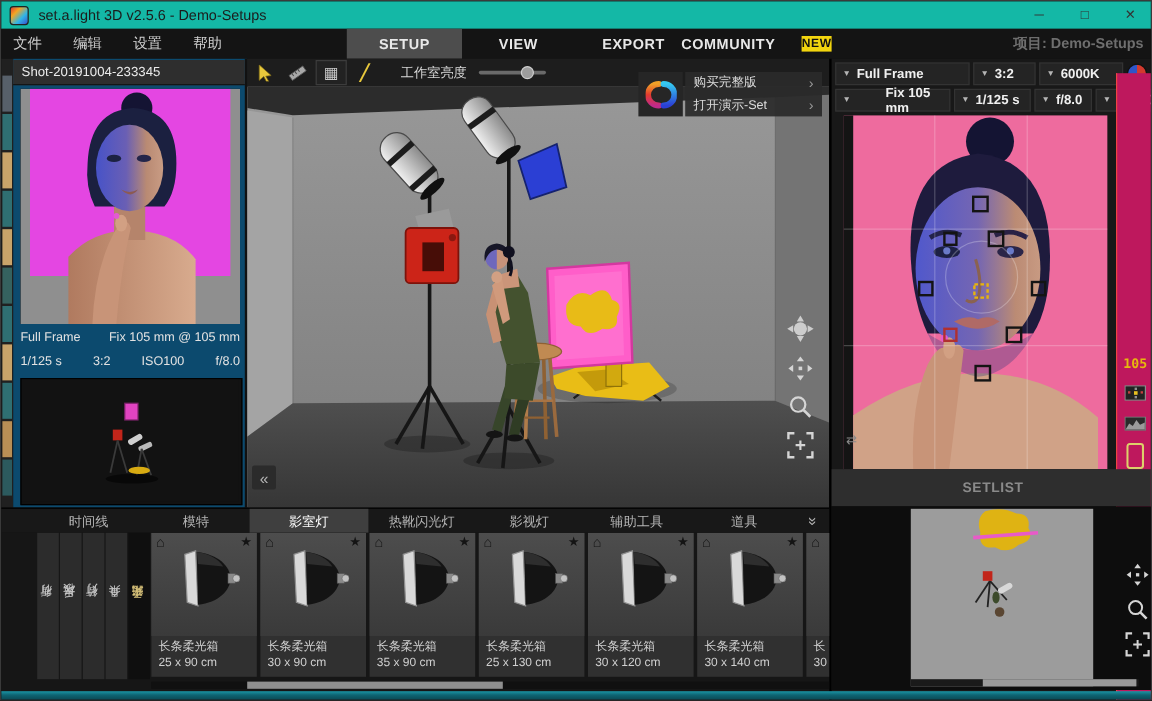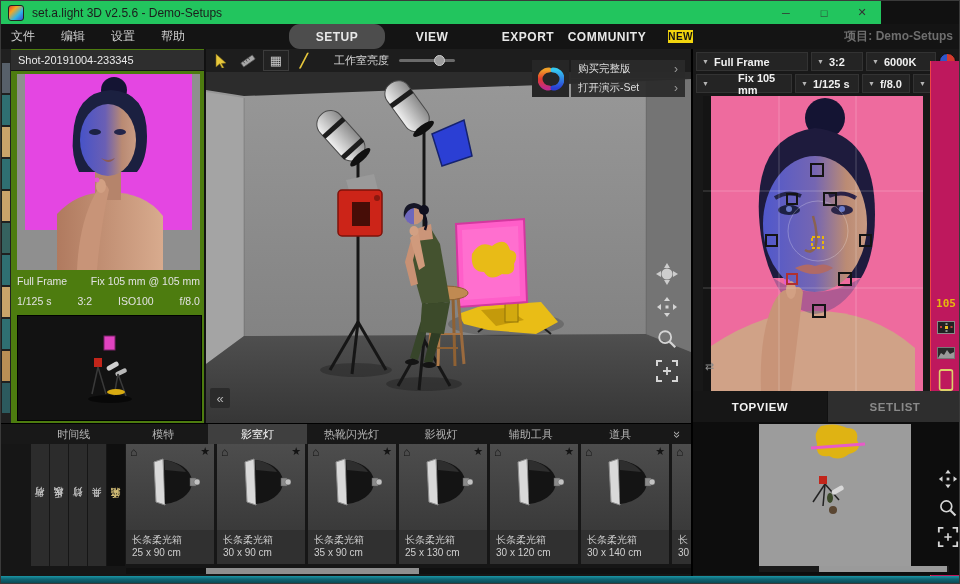--- a/index.html
+++ b/index.html
@@ -1,21 +1,21 @@
 <!DOCTYPE html>
 <html><head>
 <meta charset="utf-8">
 <style>
   html,body{margin:0;padding:0;background:#000;}
   .app{position:relative;width:960px;height:584px;background:#111;overflow:hidden;
        font-family:"Liberation Sans",sans-serif;border:1px solid #3a3a3a;box-sizing:border-box;
        -webkit-font-smoothing:antialiased;}
   .abs{position:absolute;}
   
-  .titlebar{left:0;top:0;width:880px;height:23px;background:#22c55e;display:flex;align-items:center;}
+  .titlebar{left:0;top:0;width:960px;height:23px;background:#14b8a6;display:flex;align-items:center;}
   .applogo{width:14px;height:14px;margin:0 8px 0 7px;border-radius:3px;
            background:linear-gradient(135deg,#e03b2f 0%,#f5a623 30%,#2fb5e8 65%,#3a4fd0 100%);
            border:1px solid #222;}
   .title-text{font-size:12px;color:#1c1c1c;}
   .winbtns{margin-left:auto;display:flex;height:100%;}
   .winbtn{width:38px;height:100%;display:flex;align-items:center;justify-content:center;
           font-size:11px;color:#333;cursor:default;}
   
   .menubar{left:0;top:23px;width:960px;height:25px;background:#141414;}
   .menus{position:absolute;left:6px;top:0;height:100%;display:flex;align-items:center;gap:26px;
@@ -23,21 +23,21 @@
   .mtab{position:absolute;top:0;height:100%;display:flex;align-items:center;justify-content:center;
         font-size:12px;font-weight:bold;color:#e8e8e8;letter-spacing:.5px;}
   .mtab.active{background:#4d4d4d;}
   .newbadge{background:#f2d50e;color:#111;font-size:10px;font-weight:bold;padding:1px 0;margin-left:22px;}
   .project{position:absolute;right:8px;top:0;height:100%;display:flex;align-items:center;
            font-size:12px;font-weight:bold;color:#6e6e6e;}
   
   .filmstrip{left:0;top:48px;width:10px;height:374px;background:#202020;display:flex;flex-direction:column;gap:2px;padding-top:14px;box-sizing:border-box;}
   .seg{width:8px;height:30px;margin-left:1px;}
   
-  .leftpanel{left:10px;top:48px;width:195px;height:374px;background:#4d7c0f;border-right:2px solid #111;box-sizing:border-box;}
+  .leftpanel{left:10px;top:48px;width:195px;height:374px;background:#0c4a6e;border-right:2px solid #111;box-sizing:border-box;}
   .shotheader{position:absolute;left:0;top:1px;width:100%;height:20px;background:#2e2e2e;
               border-bottom:1px solid #151515;display:flex;align-items:center;}
   .shotheader span{font-size:11px;color:#eaeaea;padding-left:7px;}
   .portrait{position:absolute;left:6px;top:25px;width:183px;height:196px;background:#101010;}
   .caminfo{position:absolute;left:6px;width:183px;display:flex;justify-content:space-between;
            font-size:10.5px;color:#e2e2e2;}
   .mini3d{position:absolute;left:6px;top:266px;width:183px;height:104px;background:#121212;border:1px solid #000;}
   
   .viewport{left:205px;top:48px;width:485px;height:374px;background:#1c1c1c;}
   .vtoolbar{position:absolute;left:0;top:0;width:100%;height:23px;background:#1d1d1d;border-bottom:1px solid #0c0c0c;
@@ -158,21 +158,21 @@
     </div>
   </div>
 
   <div class="abs menubar">
     <div class="menus">
       <span>文件</span>
       <span>编辑</span>
       <span>设置</span>
       <span>帮助</span>
     </div>
-    <div class="mtab active" style="left:288px;width:96px;border-radius:11px;">
+    <div class="mtab active" style="left:288px;width:96px;">
       <span>SETUP</span>
     </div>
     <div class="mtab" style="left:396px;width:70px;">
       <span>VIEW</span>
     </div>
     <div class="mtab" style="left:490px;width:74px;">
       <span>EXPORT</span>
     </div>
     <div class="mtab" style="left:576px;width:116px;justify-content:flex-end;">
       <span>COMMUNITY</span>
@@ -543,23 +543,20 @@
       </svg>
       <svg class="stripicon" style="top:308px;" width="15" height="22" viewBox="0 0 15 22">
         <rect x="1" y="1" width="13" height="20" rx="2" fill="none" stroke="#ddd06a" stroke-width="1.8"></rect>
       </svg>
       <svg class="stripicon" style="top:336px;" width="22" height="22" viewBox="0 0 24 24">
           <use href="#orbiticon"></use>
         </svg>
     </div>
 
     <div class="viewtabs">
-      <div class="vtab active">
-        <span>TOPVIEW</span>
-      </div>
       <div class="vtab">
         <span>SETLIST</span>
       </div>
     </div>
 
     <div class="topview">
       <svg width="270" height="153" viewBox="0 0 270 153">
         <rect width="270" height="153" fill="#0d0d0d"></rect>
         <rect x="66" y="2" width="152" height="148" fill="#9c9c9c"></rect>
         <path d="M128,4 q14,-4 26,2 q12,0 10,12 q6,10 -8,14 q-10,8 -20,2 q-14,2 -12,-12 q-4,-12 4,-18 z" fill="#dfb313"></path>

